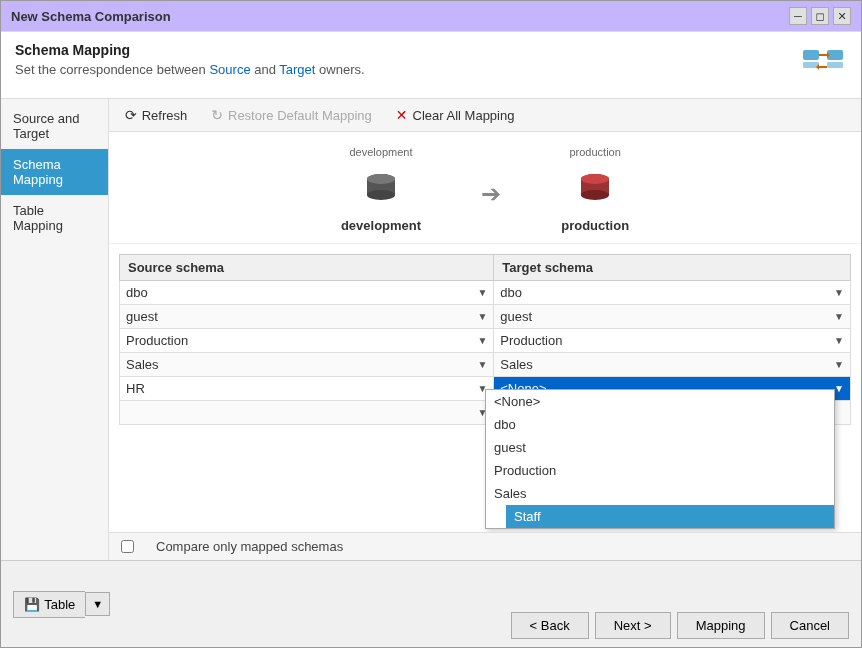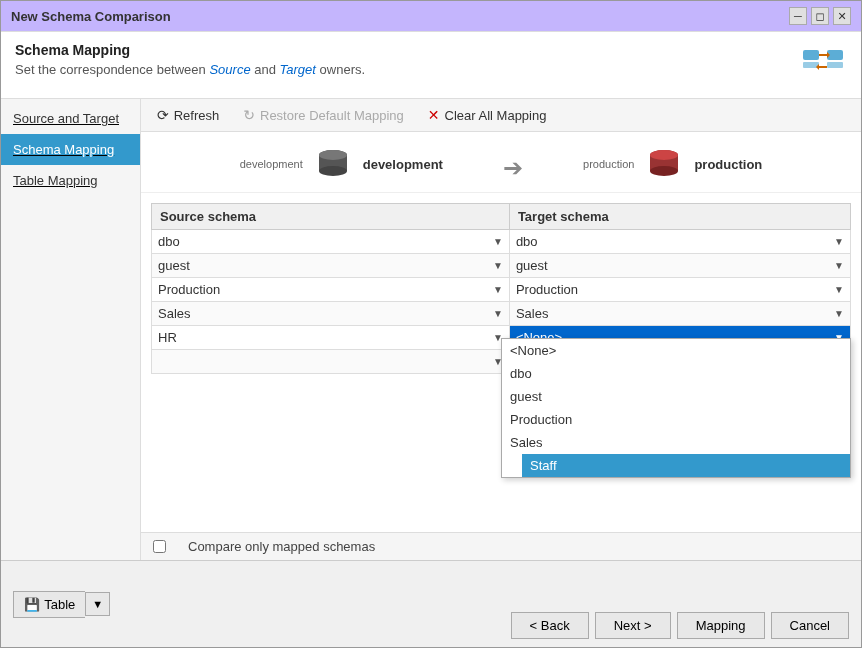--- a/index.html
+++ b/index.html
@@ -10,38 +10,38 @@
     .title-bar { background: #c4b5fd; border-bottom: 1px solid #ddd; padding: 6px 10px; display: flex; align-items: center; justify-content: space-between; }
     .title-bar-left { font-size: 13px; font-weight: 600; color: #333; }
     .title-bar-buttons { display: flex; gap: 4px; }
     .title-btn { width: 18px; height: 18px; border: 1px solid #aaa; background: #e0e0e0; cursor: pointer; display: flex; align-items: center; justify-content: center; font-size: 11px; color: #333; }
     .title-btn.close { background: #e0e0e0; }
 
     .header-section { padding: 10px 14px 8px 14px; border-bottom: 1px solid #ddd; display: flex; align-items: flex-start; justify-content: space-between; }
     .header-left { }
     .header-title { font-weight: 700; font-size: 14px; color: #222; margin-bottom: 4px; }
     .header-subtitle { font-size: 12px; color: #555; }
-    .header-subtitle a { color: #0066cc; text-decoration: none; font-style: italic; }
+    .header-subtitle a { color: #0066cc; text-decoration: none; }
     .header-icon { width: 48px; height: 48px; display: flex; align-items: center; justify-content: center; }
 
     .main-content { display: flex; flex: 1; overflow: hidden; }
 
-    .sidebar { width: 140px; background: #f5f5f5; border-right: 1px solid #ddd; padding-top: 4px; text-decoration: underline; }
+    .sidebar { width: 108px; background: #f5f5f5; border-right: 1px solid #ddd; padding-top: 4px; }
     .sidebar-item { padding: 8px 12px; cursor: pointer; color: #333; font-size: 13px; }
     .sidebar-item.active { background: #3399cc; color: #fff; }
 
     .content-area { flex: 1; display: flex; flex-direction: column; background: #fff; }
 
     .toolbar { background: #f5f5f5; border-bottom: 1px solid #ddd; padding: 6px 12px; display: flex; align-items: center; gap: 16px; }
     .toolbar-btn { display: flex; align-items: center; gap: 5px; cursor: pointer; color: #333; padding: 2px 4px; font-size: 12px; }
     .toolbar-btn.disabled { color: #aaa; cursor: default; }
     .toolbar-btn .icon { font-size: 14px; }
 
     .db-header { display: flex; align-items: center; justify-content: center; gap: 60px; padding: 14px 20px 10px; background: #fff; border-bottom: 1px solid #eee; }
-    .db-item { display: flex; flex-direction: row; align-items: center; gap: 12px; }
+    .db-item { display: flex; flex-direction: column; align-items: center; gap: 12px; }
     .db-label-top { font-size: 11px; color: #666; }
     .db-label-bottom { font-size: 13px; font-weight: 600; color: #333; }
     .db-icon { width: 36px; height: 36px; }
     .arrow-icon { font-size: 24px; color: #888; margin-top: 8px; }
 
     .schema-table-container { flex: 1; overflow-y: auto; padding: 10px; position: relative; }
     .schema-table { width: 100%; border-collapse: collapse; }
     .schema-table th { background: #f0f0f0; border: 1px solid #ccc; padding: 5px 8px; text-align: left; font-weight: 600; color: #333; }
     .schema-table td { border: 1px solid #ddd; padding: 0; vertical-align: middle; }
     .schema-table tr:nth-child(even) td { background: #fafafa; }

